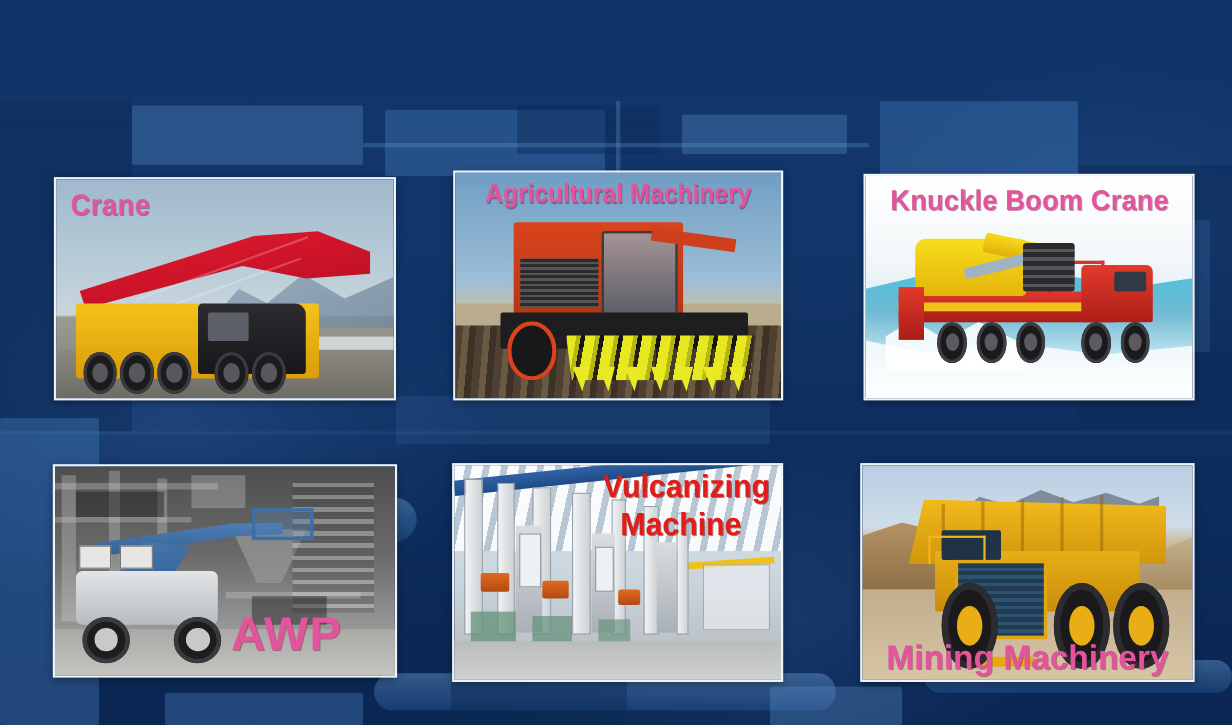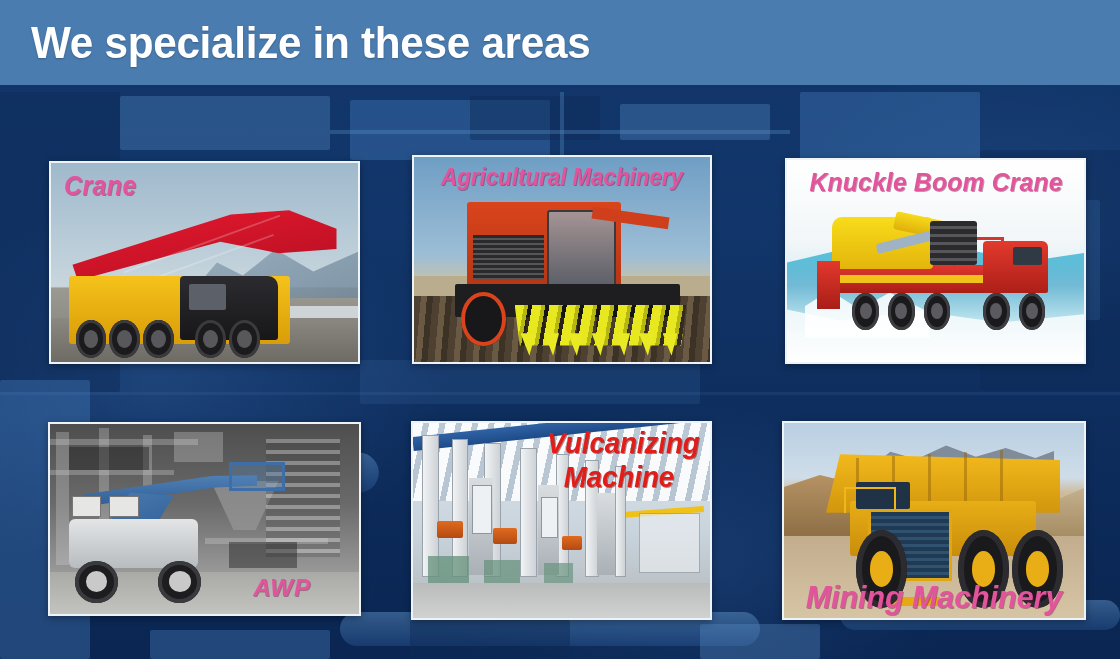--- a/index.html
+++ b/index.html
@@ -34,21 +34,21 @@
     font-size:44px;font-weight:bold;color:#ffffff;
     letter-spacing:-.3px;
     font-family:"Liberation Sans", sans-serif;
     text-shadow:0 1px 2px rgba(0,0,0,.25);
     white-space:nowrap;
     transform:scaleX(.96);transform-origin:left center;
   }
 
   
   .grid{position:absolute;left:0;top:0;width:1120px;height:659px;}
-  .tile{position:absolute;border:2px solid #eef3f8;box-shadow:0 2px 7px rgba(0,0,0,.35);overflow:hidden;font-style:italic;}
+  .tile{position:absolute;border:2px solid #eef3f8;box-shadow:0 2px 7px rgba(0,0,0,.35);overflow:hidden;}
   .tile .photo{position:absolute;inset:0;overflow:hidden;}
   .label{position:absolute;font-weight:bold;white-space:nowrap;line-height:1.02;
          font-family:"Liberation Sans", sans-serif;}
   .label.pink{color:#e2549b;text-shadow:1px 1px 0 rgba(120,20,70,.45);}
   .label.red{color:#e21d19;text-shadow:1px 1px 0 rgba(90,10,10,.5);}
 
   
   #tile-crane        {left:49px; top:161px; width:307px; height:199px;}
   #tile-agri         {left:412px;top:155px; width:296px; height:205px;}
   #tile-knuckle      {left:785px;top:158px; width:297px; height:202px;}
@@ -198,23 +198,20 @@
       <div class="bgpipe" style="left:340px;top:612px;width:420px;height:34px;"></div>
       <div class="bgpart dark" style="left:410px;top:620px;width:160px;height:39px;"></div>
       <div class="bgpart light" style="left:700px;top:624px;width:120px;height:35px;"></div>
       <div class="bgpipe" style="left:840px;top:600px;width:280px;height:30px;"></div>
       <div class="bgpart" style="left:150px;top:630px;width:180px;height:29px;"></div>
       <div class="bgline" style="left:0;top:392px;width:1120px;height:3px;opacity:.35;"></div>
       <div class="bgpart light" style="left:360px;top:360px;width:340px;height:44px;opacity:.4;"></div>
     </div>
   </div>
 
-  <div class="header">
-    <div class="header-title">We specialize in these areas</div>
-  </div>
 
   <div class="grid">
 
     <div class="tile" id="tile-crane">
       <div class="photo">
         <div class="crane-sky"></div>
         <div class="crane-mtn"></div>
         <div class="crane-road"></div>
         <div class="crane-rail"></div>
         <div class="crane-boom"></div>
@@ -320,21 +317,21 @@
         <div class="awp-body"></div>
         <div class="awp-sign" style="left:7%;"></div>
         <div class="awp-sign" style="left:19%;"></div>
         <div class="awp-wheel" style="left:8%;">
             <i></i>
           </div>
         <div class="awp-wheel" style="left:35%;">
             <i></i>
           </div>
       </div>
-      <div class="label pink" style="right:48px;bottom:14px;font-size:24px;letter-spacing:1px;">AWP</div>
+      <div class="label pink" style="right:48px;bottom:14px;font-size:43px;letter-spacing:1px;">AWP</div>
     </div>
 
     <div class="tile" id="tile-mining">
       <div class="photo">
         <div class="mn-sky"></div>
         <div class="mn-mtn"></div>
         <div class="mn-hill"></div>
         <div class="mn-road"></div>
         <div class="mn-bank"></div>
         <div class="mn-bed"></div>

